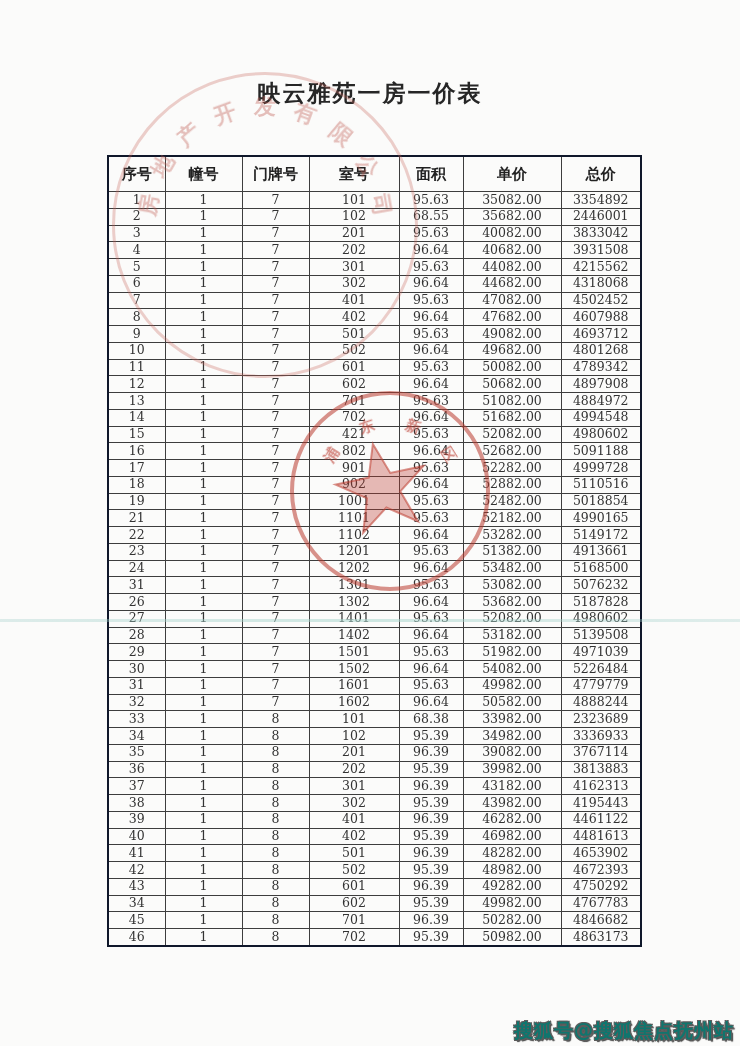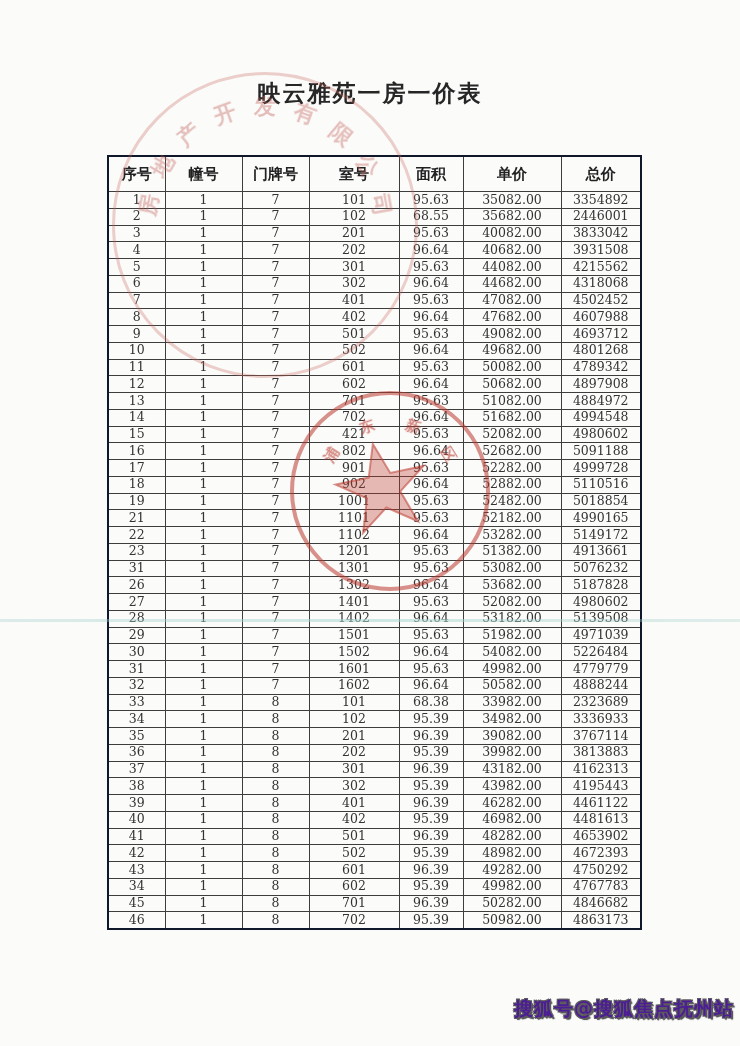--- a/index.html
+++ b/index.html
@@ -55,23 +55,23 @@
   .stamp-char{
     position:absolute;color:rgba(178,62,52,0.48);font-weight:bold;
     font-family:"DejaVu Serif","Liberation Serif",serif;
     filter:blur(0.5px);white-space:nowrap;
   }
   .stamp-top .stamp-char{font-size:22px;color:rgba(193,92,82,0.38);}
   .stamp-center .stamp-char{font-size:15px;color:rgba(186,58,46,0.60);}
   .stamp-star{position:absolute;left:38px;top:42px;width:100px;height:100px;transform:rotate(-12deg);}
   
   .watermark{
-    position:absolute;right:6px;bottom:24px;
+    position:absolute;right:6px;bottom:2px;
     font-size:19px;font-weight:bold;letter-spacing:1px;
-    color:#4c1d95;
+    color:#0f766e;
     text-shadow:-1px -1px 0 #5c5c5c,1px -1px 0 #5c5c5c,-1px 1px 0 #5c5c5c,1px 1px 0 #5c5c5c,2px 2px 1px #484848;
   }
 </style>
 </head>
 <body>
 
 <div class="page">
 
   <div class="doc-title">映云雅苑一房一价表</div>
 
@@ -290,20 +290,29 @@
         <tr>
           <td>23</td>
           <td>1</td>
           <td>7</td>
           <td>1201</td>
           <td>95.63</td>
           <td>51382.00</td>
           <td>4913661</td>
         </tr>
         <tr>
+          <td>24</td>
+          <td>1</td>
+          <td>7</td>
+          <td>1202</td>
+          <td>96.64</td>
+          <td>53482.00</td>
+          <td>5168500</td>
+        </tr>
+        <tr>
           <td>31</td>
           <td>1</td>
           <td>7</td>
           <td>1301</td>
           <td>95.63</td>
           <td>53082.00</td>
           <td>5076232</td>
         </tr>
         <tr>
           <td>26</td>

